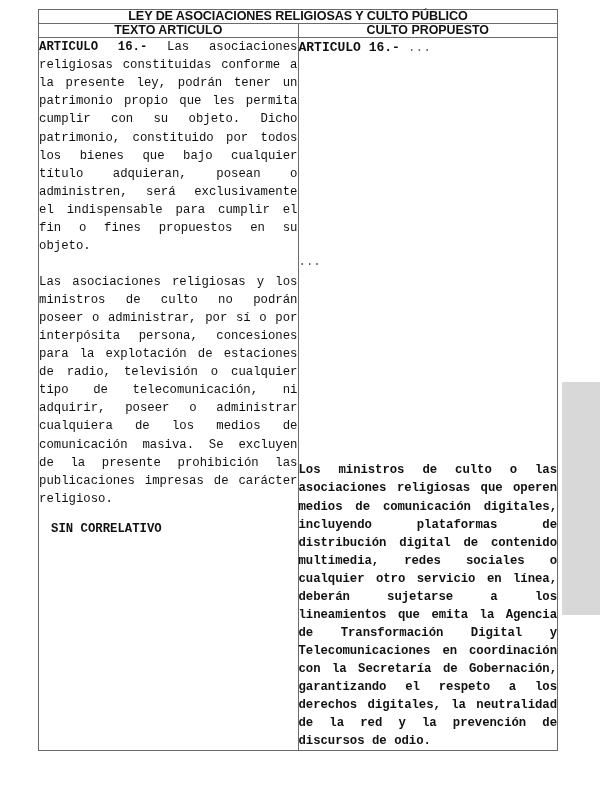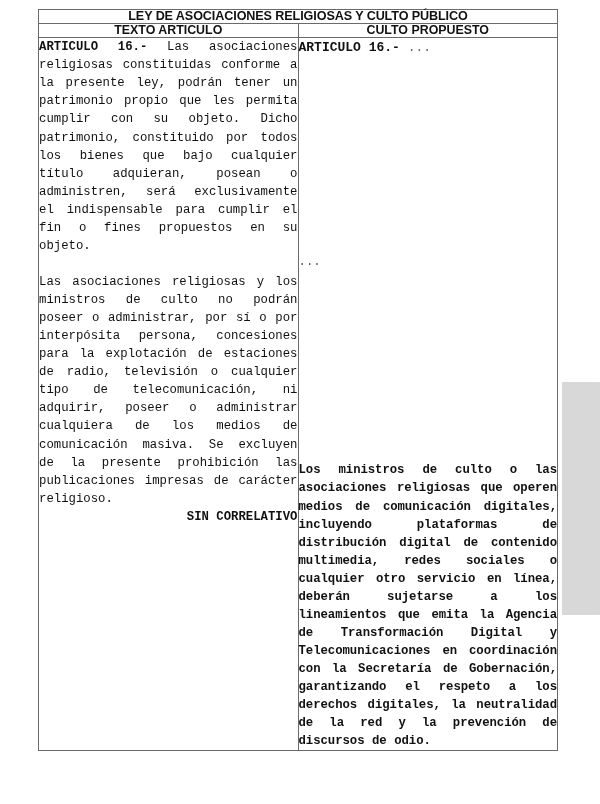--- a/index.html
+++ b/index.html
@@ -94,22 +94,22 @@
   .bold-para {
     font-weight: bold;
     font-size: 12.4px;
     line-height: 1.47;
     letter-spacing: -0.05px;
   }
   .sin-correlativo {
     font-weight: bold;
     font-size: 12.3px;
     line-height: 1.47;
-    margin: 0;
-    text-align: right;
+    margin: 12px;
+    text-align: left;
   }
   .ellipsis-line {
     font-size: 12.3px;
     line-height: 1.47;
     margin: 0;
     color: #555;
   }
   .art-lead-right {
     font-weight: bold;
     font-size: 13px;

